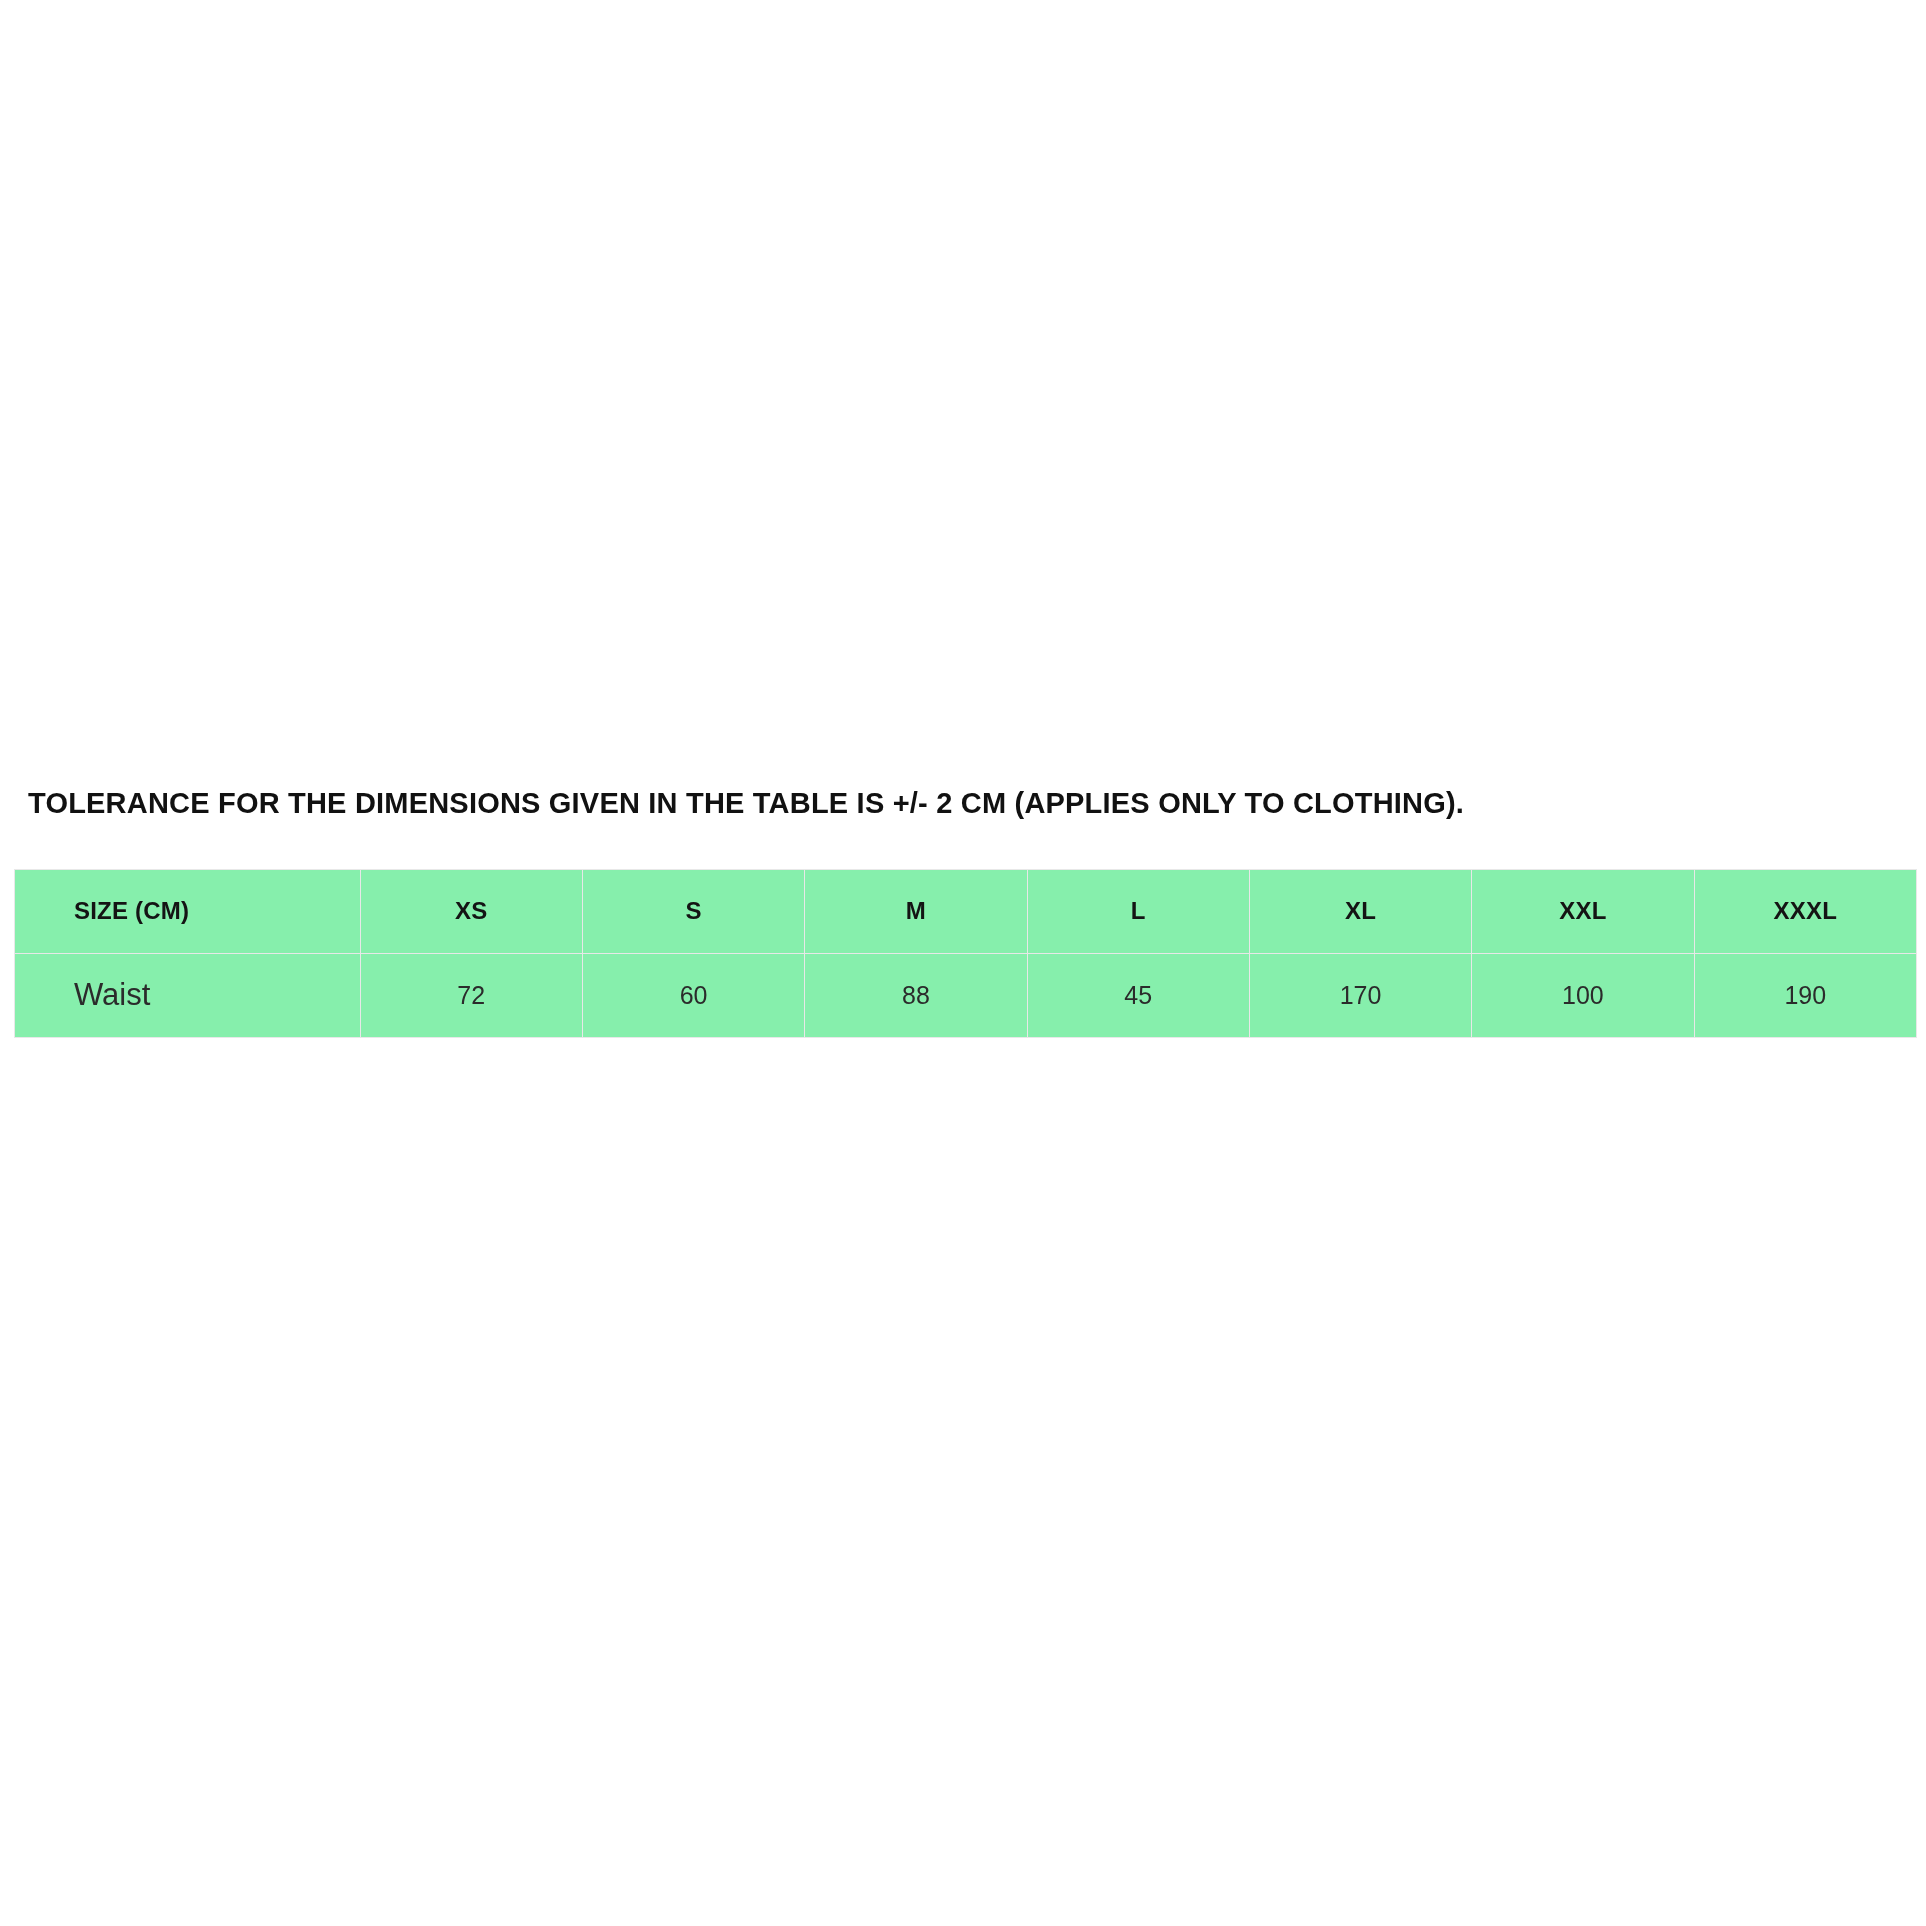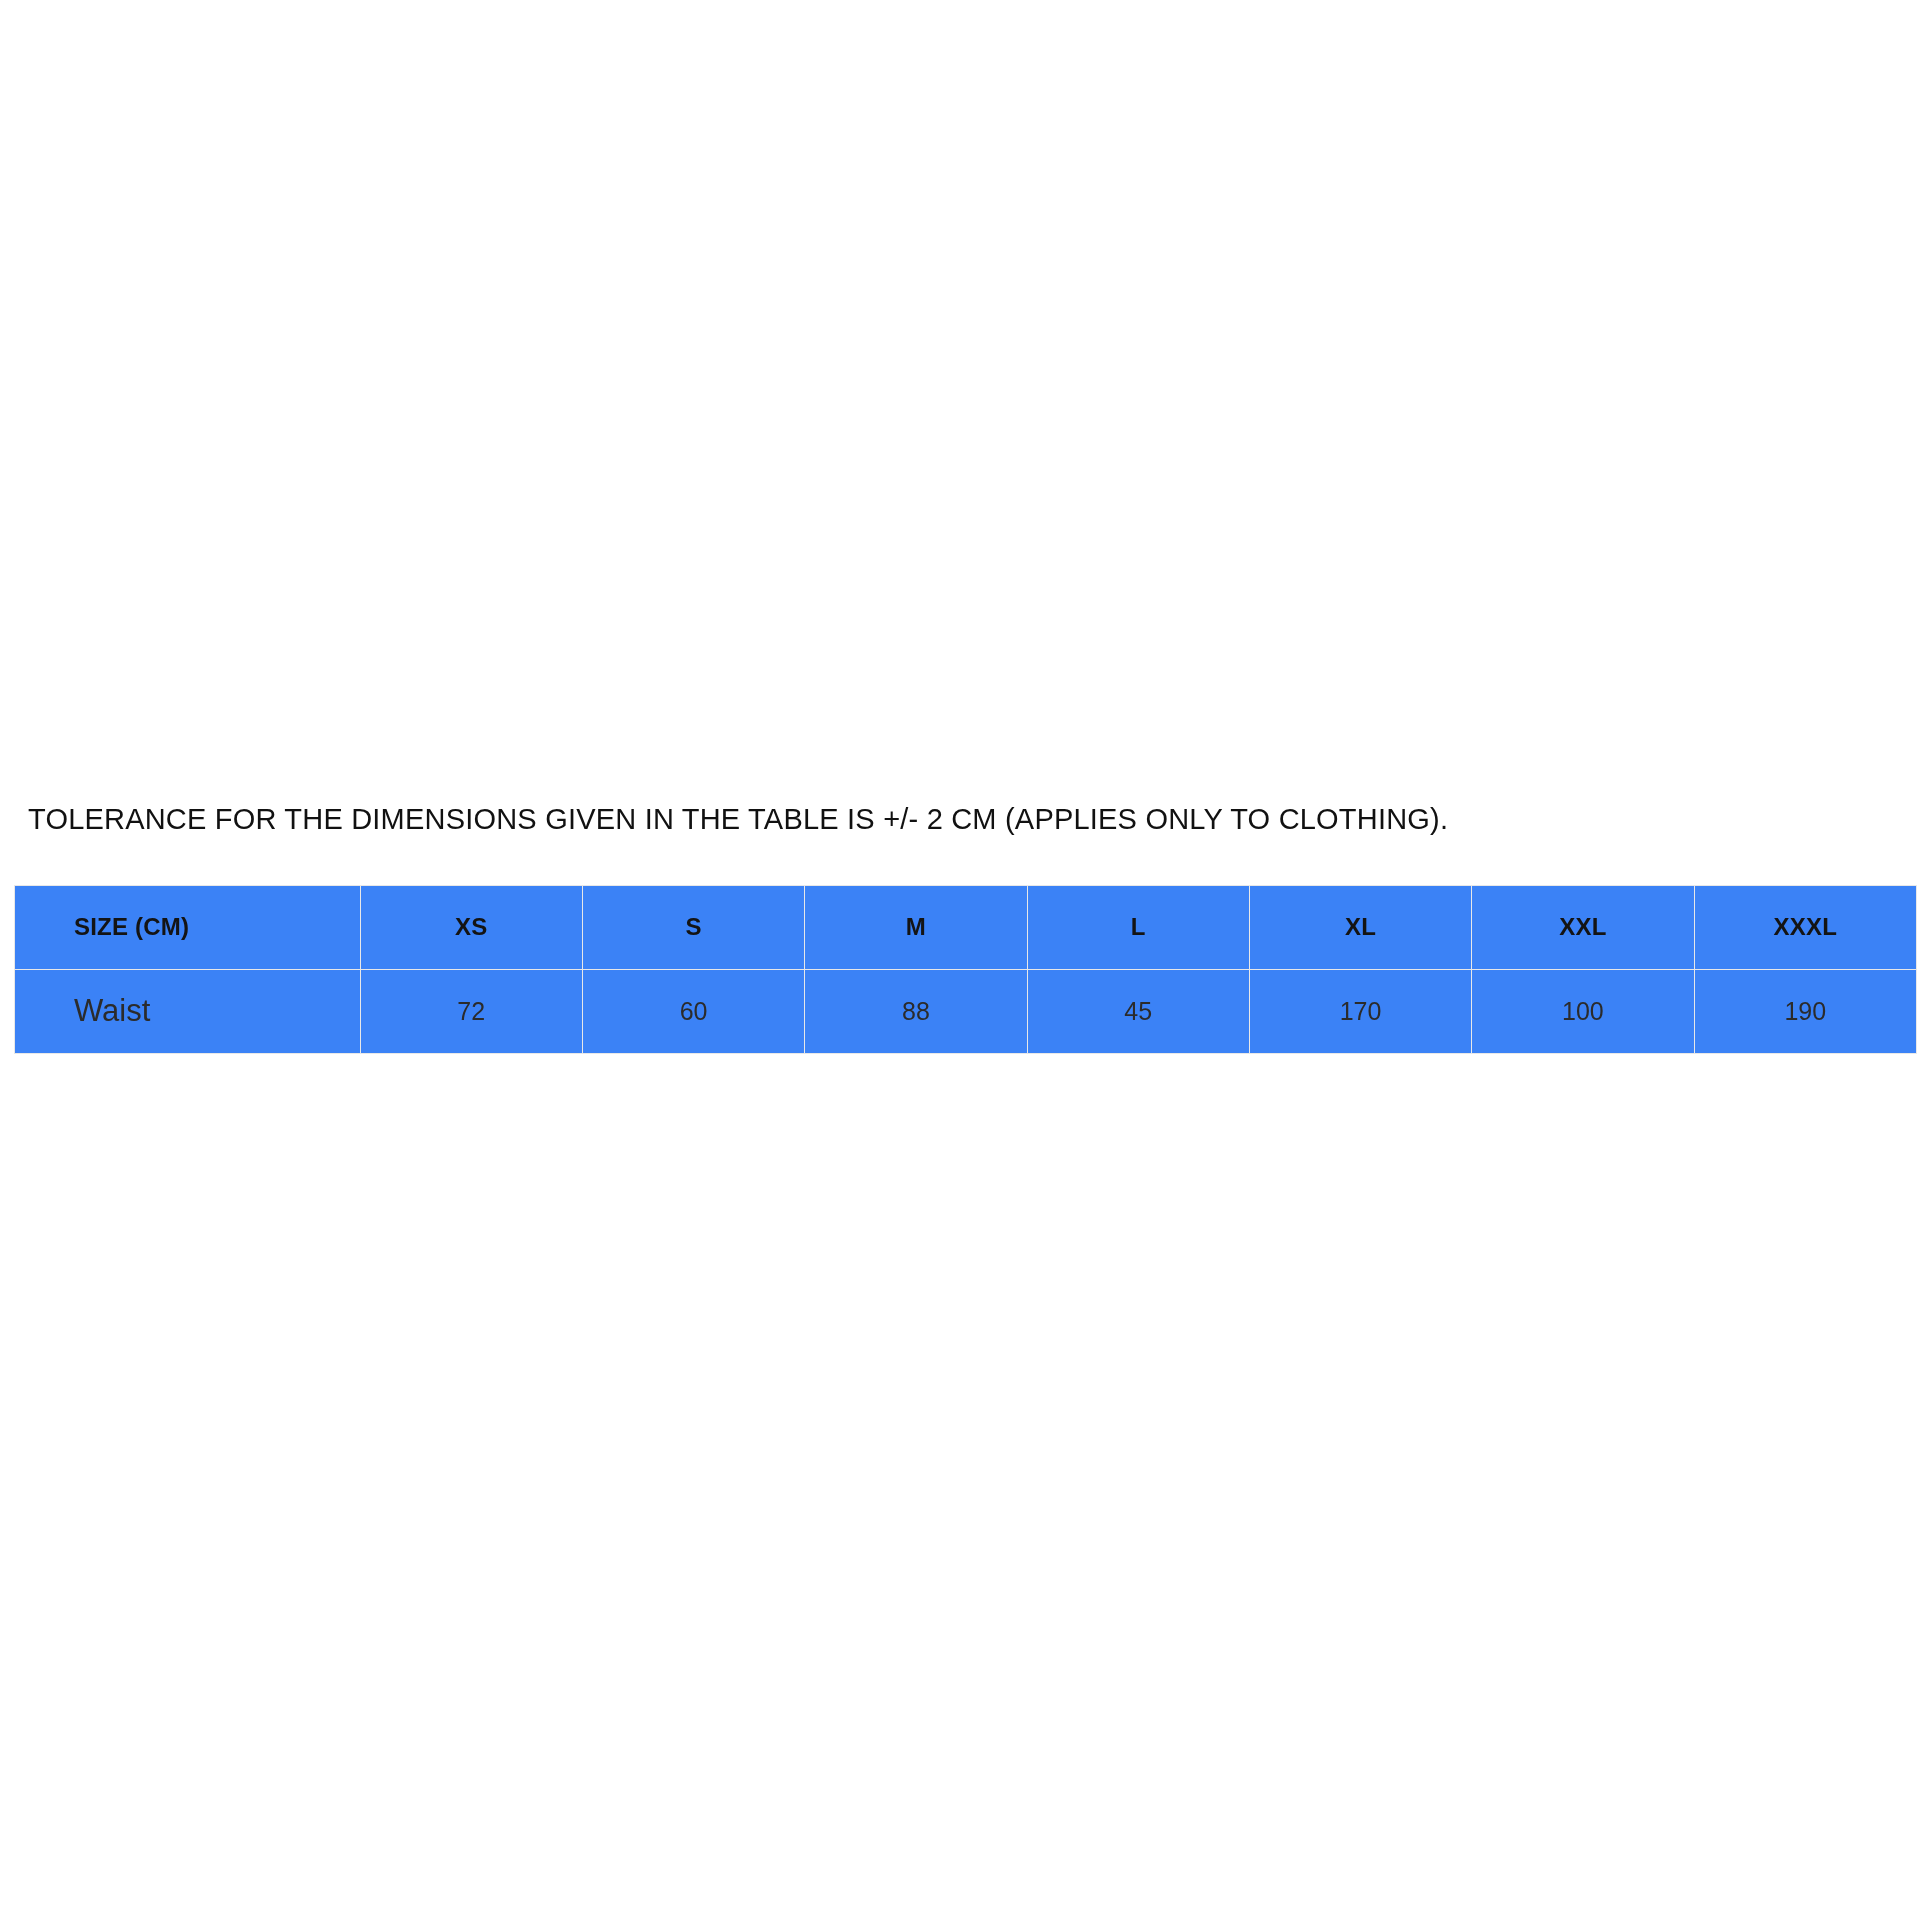--- a/index.html
+++ b/index.html
@@ -23,46 +23,46 @@
     height: 1926px;
   }
   .content {
     position: absolute;
     left: 14px;
     top: 786px;
     width: 1903px;
   }
   .tolerance-note {
     font-size: 29px;
-    font-weight: normal;
+    font-weight: bold;
     letter-spacing: 0.2px;
     color: #111111;
     line-height: 1.2;
-    margin: 16px 0 48px 14px;
+    margin: 0 0 48px 14px;
   }
   table.size-chart {
     border-collapse: collapse;
     width: 1903px;
     table-layout: fixed;
     border: 0.8px solid #e3e3e3;
   }
   table.size-chart col.label-col { width: 331px; }
   table.size-chart col.size-col { width: 213px; }
 
   table.size-chart th,
   table.size-chart td {
     border: 0.8px solid #e8e8e8;
     height: 83px;
     padding: 0 0 0 0;
     font-size: 25px;
     font-weight: normal;
     color: #2b2b2b;
     text-align: center;
     vertical-align: middle;
-    background: #3b82f6;
+    background: #86efac;
   }
   table.size-chart thead th {
     font-weight: bold;
     font-size: 24px;
     color: #141414;
     letter-spacing: 0.2px;
   }
   table.size-chart thead th.row-label,
   table.size-chart tbody th.row-label {
     text-align: left;

